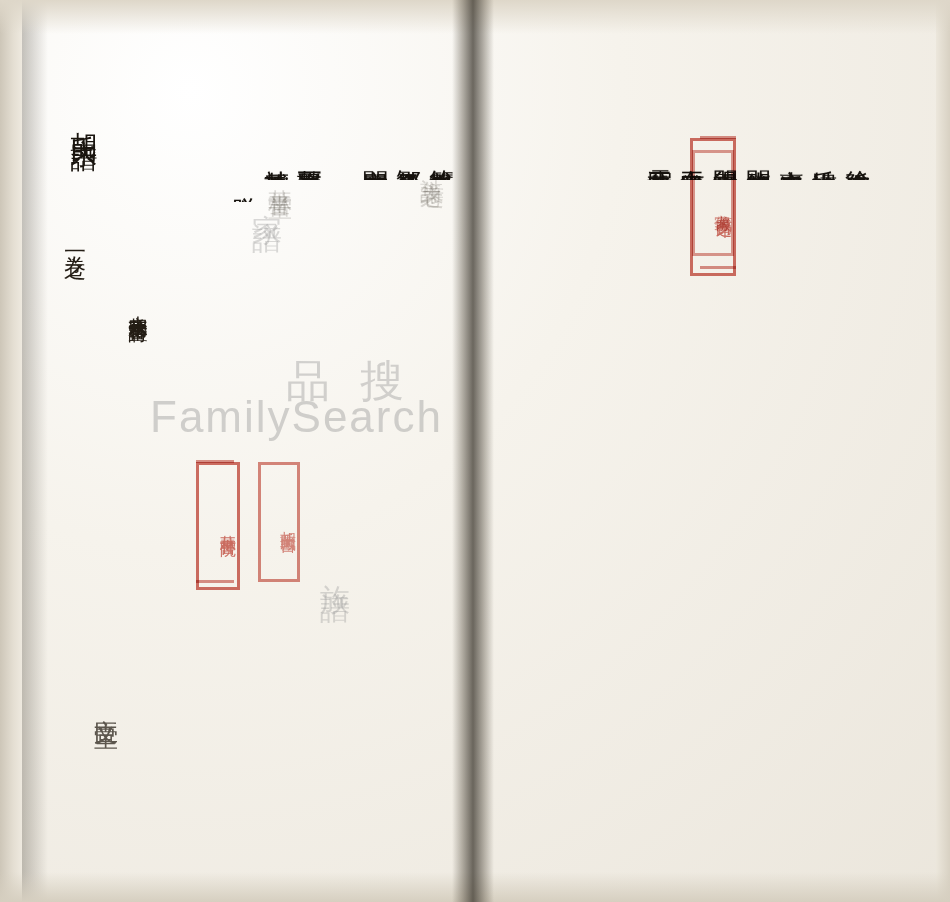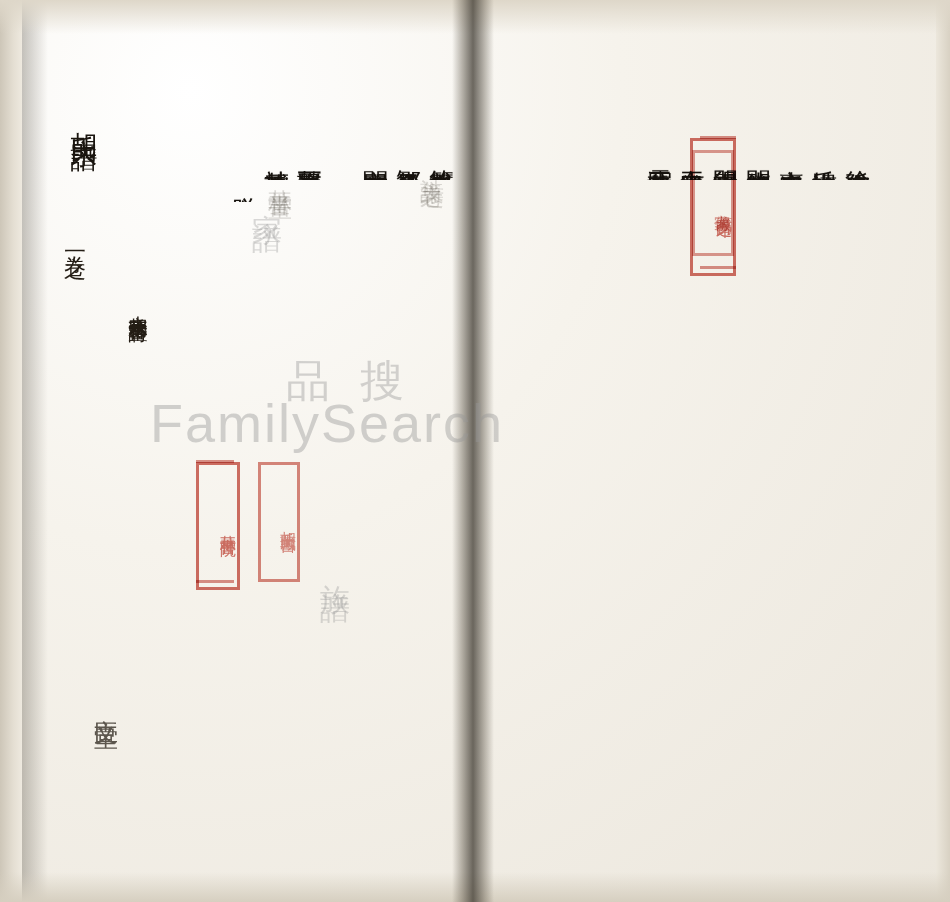--- a/index.html
+++ b/index.html
@@ -178,21 +178,21 @@
     mix-blend-mode: multiply;
   }
 
   
   .watermark {
     position: absolute;
     left: 150px;
     top: 392px;
     width: 660px;
     font-family: "Liberation Sans", sans-serif;
-    font-size: 54px;
+    font-size: 44px;
     color: rgba(150,150,150,0.42);
     letter-spacing: 2px;
     z-index: 9;
     pointer-events: none;
     white-space: nowrap;
   }
   .wm-cn {
     position: absolute;
     left: 286px;
     top: 352px;

